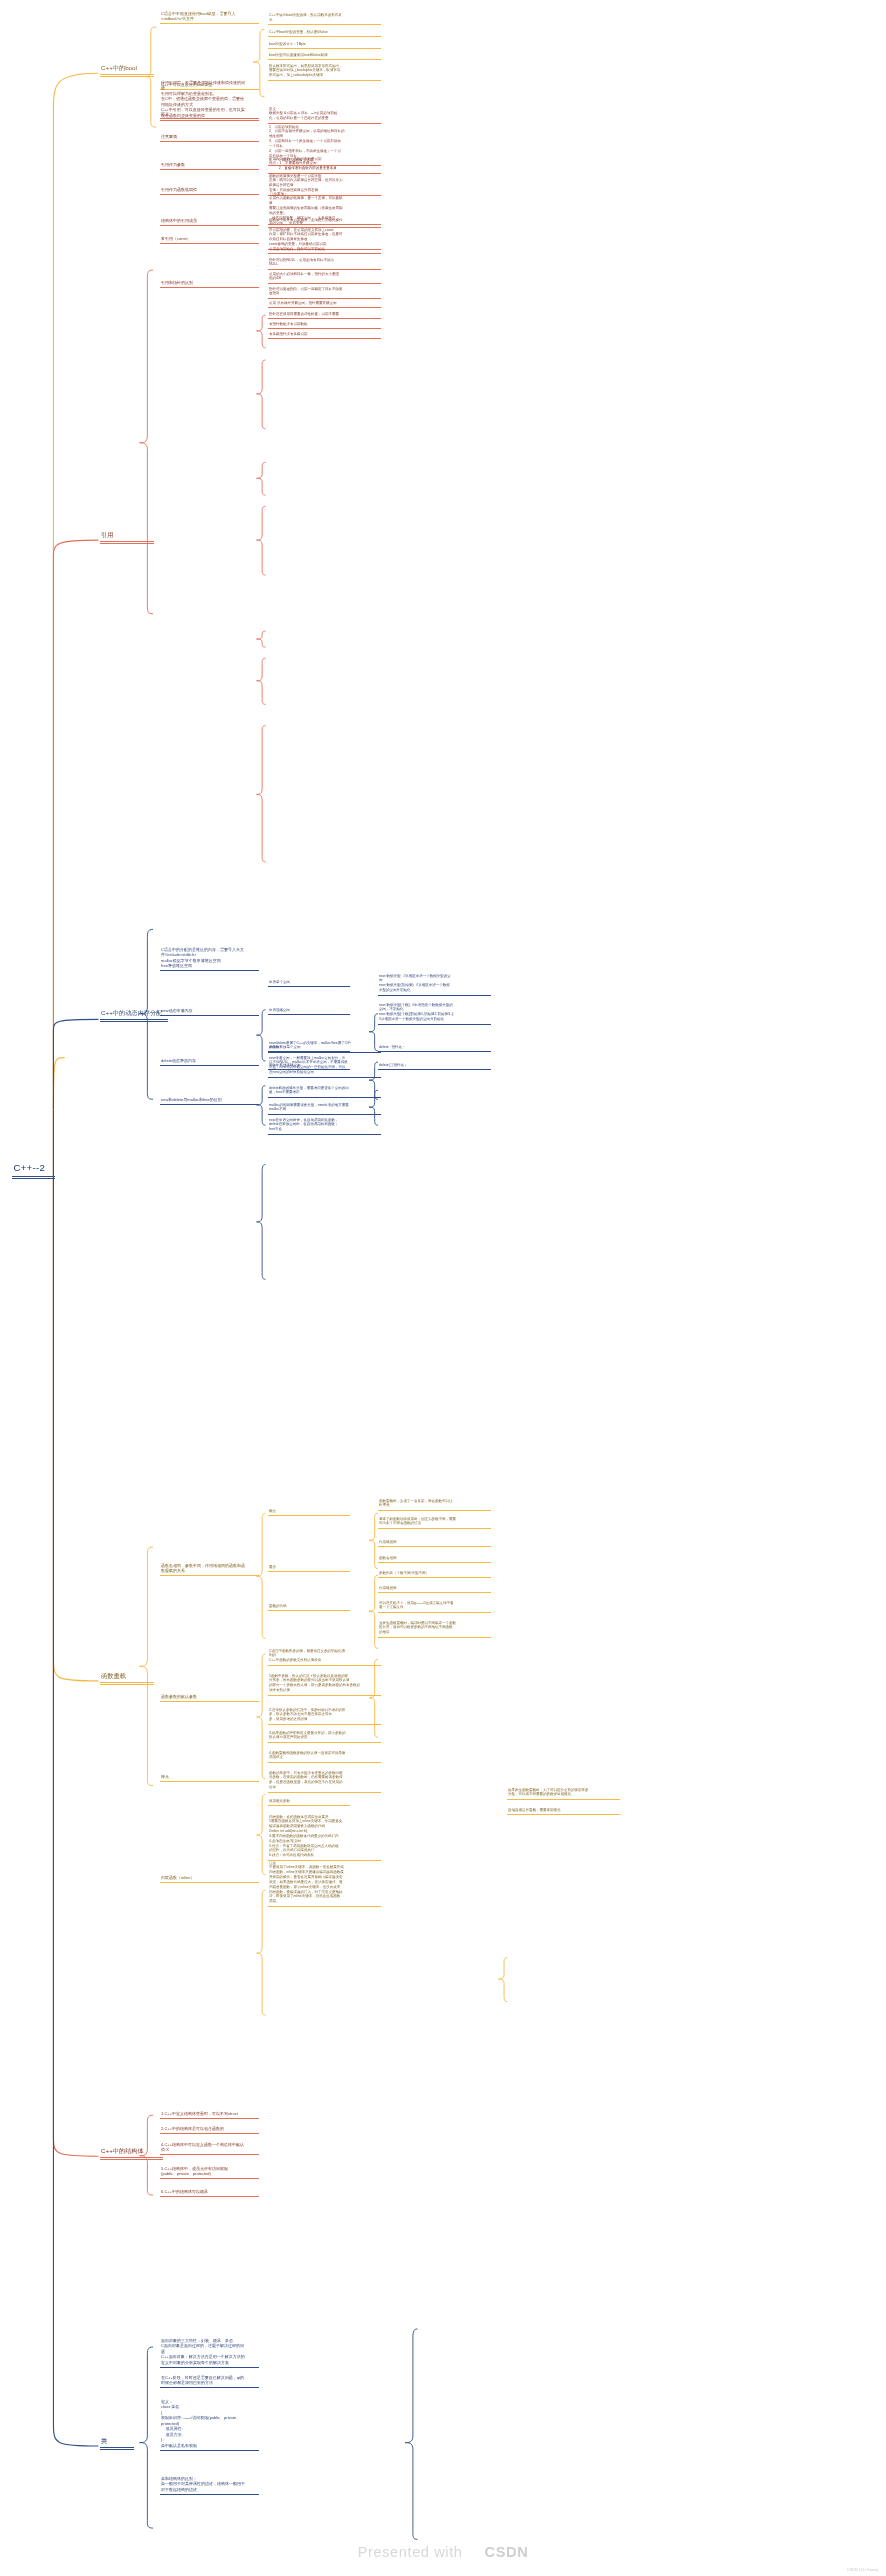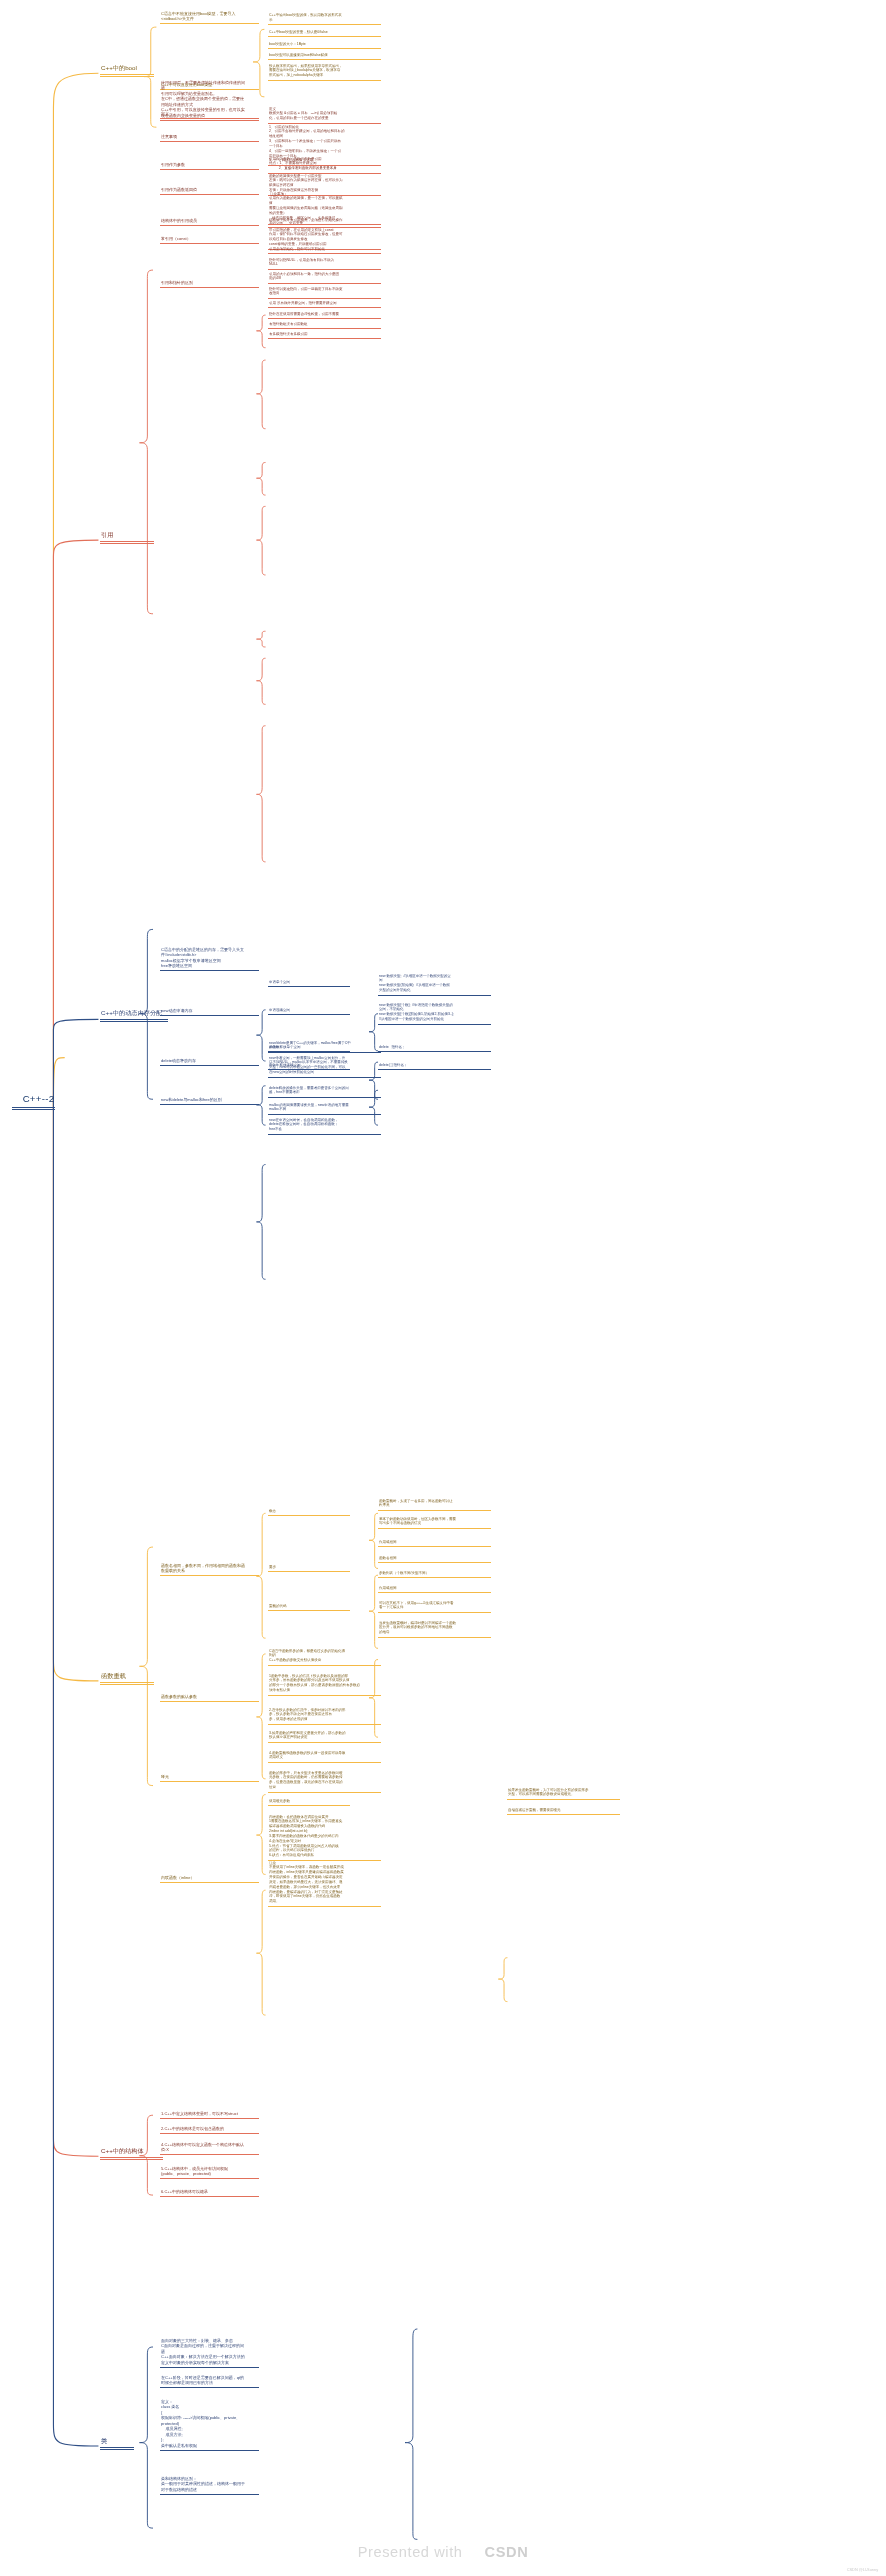--- a/index.html
+++ b/index.html
@@ -119,21 +119,21 @@
     <g fill="none" stroke="#e2705a" stroke-width="1.6">
       <path d="M 272 3760 C 262 3760 262 3766 262 3774 L 262 3820 C 262 3832 254 3832 248 3832 C 254 3832 262 3832 262 3844 L 262 3890 C 262 3898 262 3902 272 3902"></path>
     </g>
 
     <g fill="none" stroke="#2f4f86" stroke-width="1.6">
       <path d="M 272 4172 C 262 4172 262 4178 262 4188 L 262 4330 C 262 4342 254 4342 248 4342 C 254 4342 262 4342 262 4354 L 262 4480 C 262 4490 262 4494 272 4494"></path>
       <path d="M 742 4140 C 734 4140 734 4148 734 4158 L 734 4330 C 734 4342 726 4342 720 4342 C 726 4342 734 4342 734 4354 L 734 4500 C 734 4510 734 4514 742 4514"></path>
     </g>
   </svg>
 
-  <div class="node root" style="left:12.4px;top:1091px;width:43px;text-align:right;">
+  <div class="node root" style="left:12.4px;top:1160px;width:43px;text-align:left;">
     <span class="txt">C++--2</span>
     <span class="rule"></span>
     <span class="rule2"></span>
   </div>
 
   <div class="node l1 c-yellow" style="left:100px;top:63px;width:54px;">
     <span class="txt">C++中的bool</span>
     <span class="rule"></span>
     <span class="rule2"></span>
   </div>

